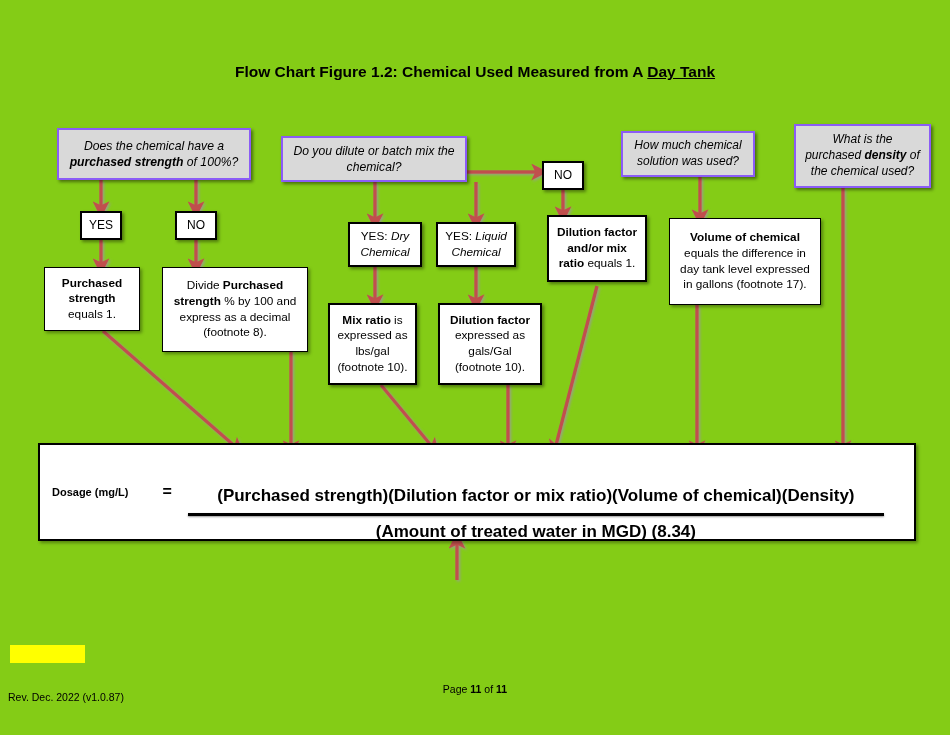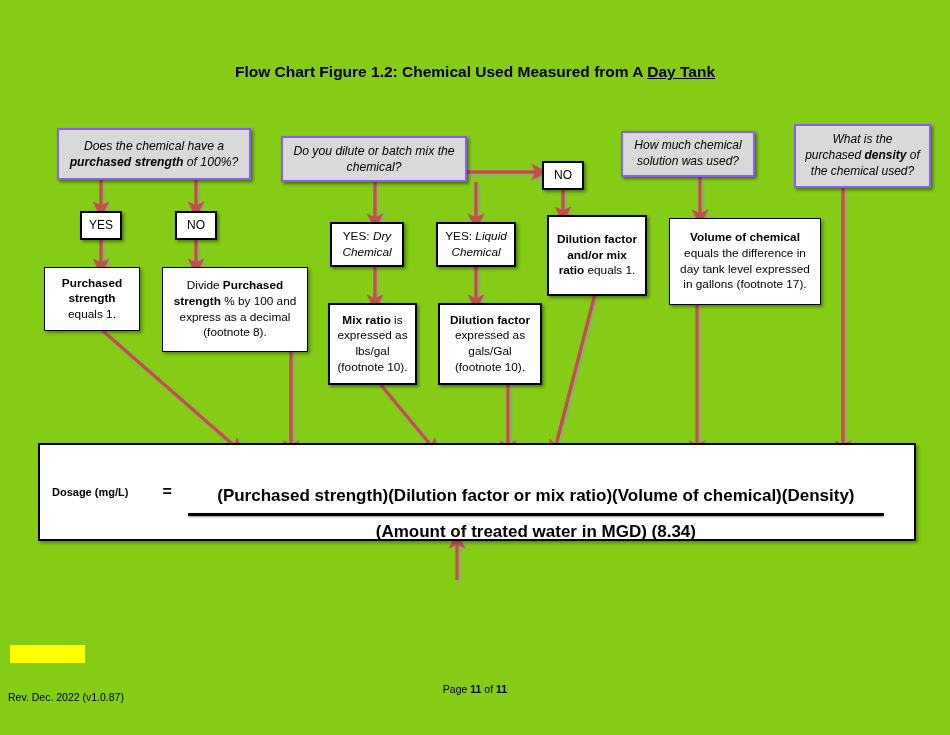--- a/index.html
+++ b/index.html
@@ -239,21 +239,21 @@
     <div class="txt">
       <span>Do you dilute or batch mix the</span><br>
       <span>chemical?</span>
     </div>
   </div>
 
   <div class="node white" style="left:542px; top:161px; width:42px; height:29px; font-size:12px;">
     <span class="txt">NO</span>
   </div>
 
-  <div class="node white" style="left:330px; top:222px; width:74px; height:45px; font-size:11.8px;">
+  <div class="node white" style="left:348px; top:222px; width:74px; height:45px; font-size:11.8px;">
     <div class="txt">
       <span>YES: </span><span class="i">Dry Chemical</span>
     </div>
   </div>
 
   <div class="node white" style="left:436px; top:222px; width:80px; height:45px; font-size:11.8px;">
     <div class="txt">
       <span>YES: </span><span class="i">Liquid Chemical</span>
     </div>
   </div>
@@ -263,21 +263,21 @@
       <span class="b">Mix ratio</span><span> is expressed as lbs/gal (footnote 10).</span>
     </div>
   </div>
 
   <div class="node white" style="left:438px; top:303px; width:104px; height:82px; font-size:11.8px;justify-content:flex-end;">
     <div class="txt">
       <span class="b">Dilution factor</span><span> expressed as gals/Gal (footnote 10).</span>
     </div>
   </div>
 
-  <div class="node white" style="left:547px; top:215px; width:100px; height:81px; font-size:11.8px;">
+  <div class="node white" style="left:547px; top:215px; width:100px; height:67px; font-size:11.8px;">
     <div class="txt">
       <span class="b">Dilution factor and/or mix ratio</span><span> equals 1.</span>
     </div>
   </div>
 
   <div class="node gray" style="left:621px; top:131px; width:134px; height:46px; font-size:12px;">
     <div class="txt">
       <span>How much chemical</span><br>
       <span>solution was used?</span>
     </div>

